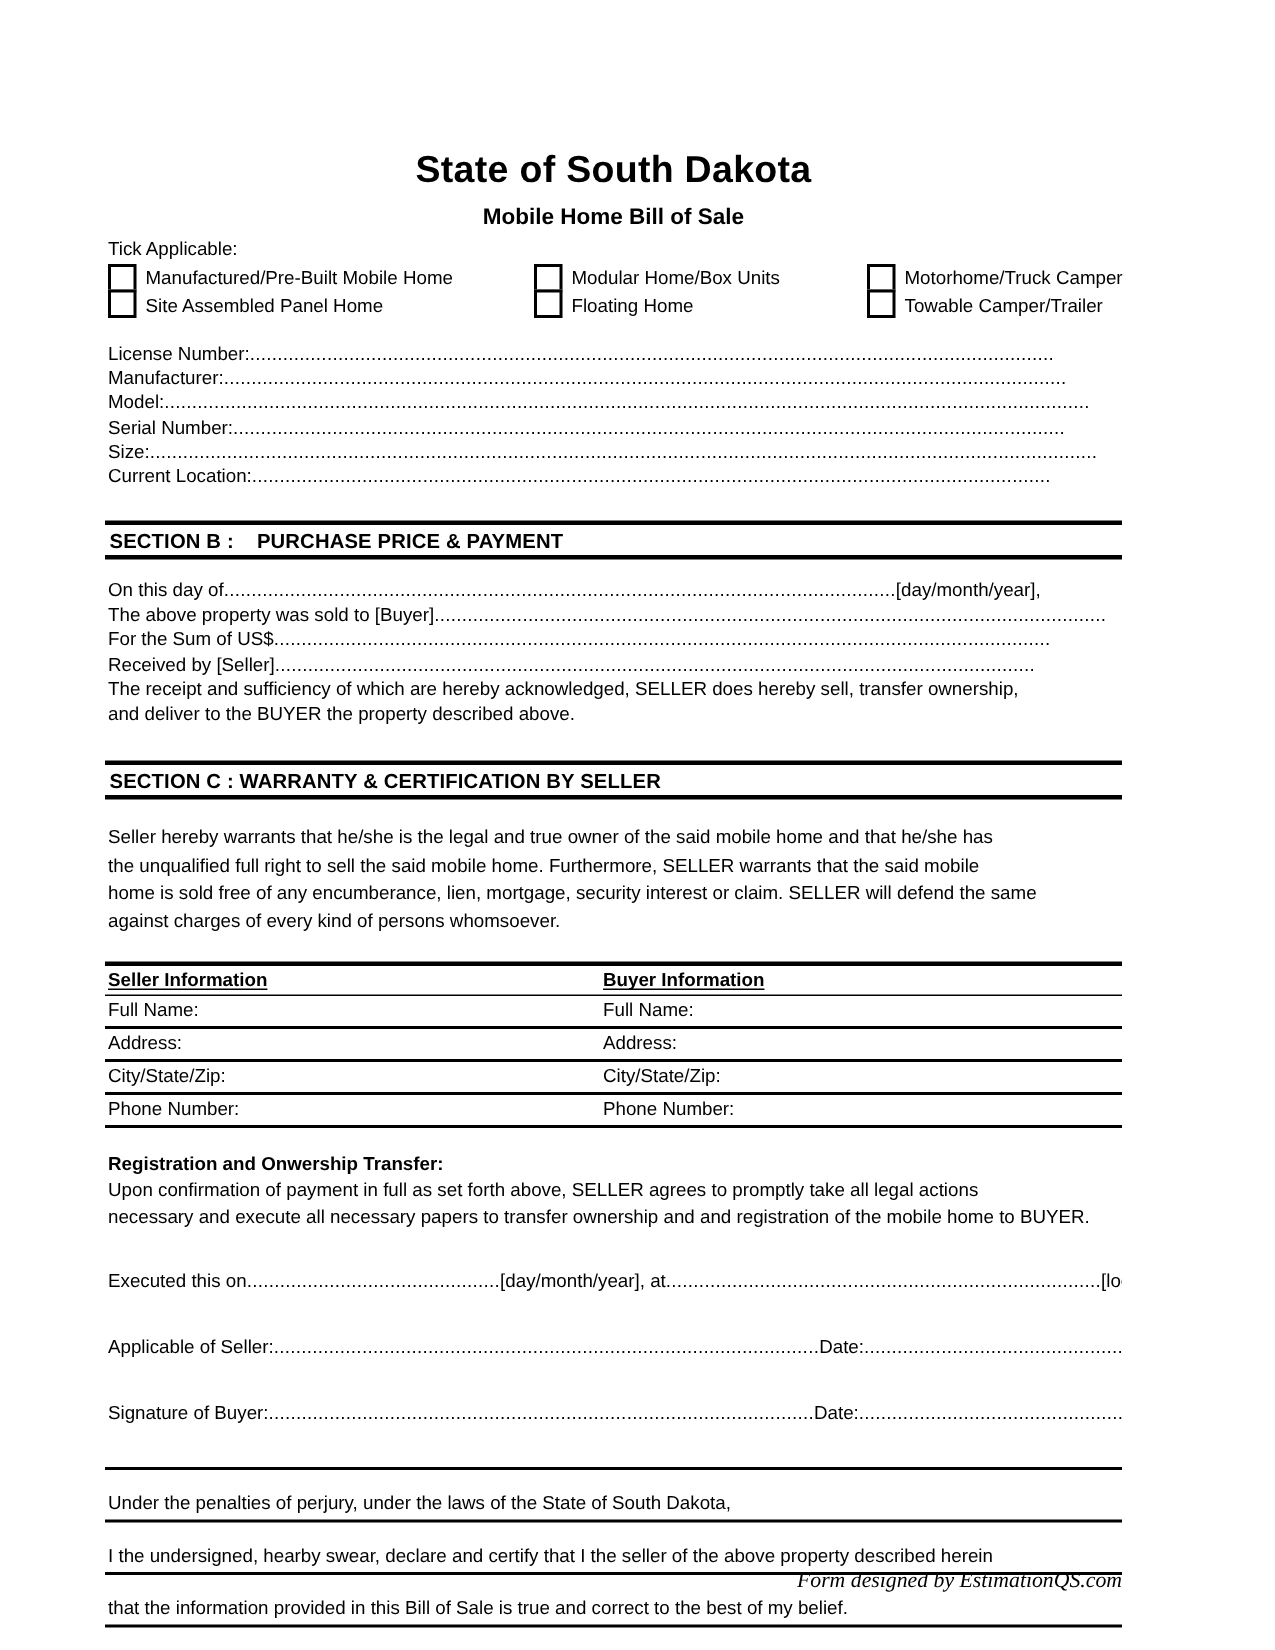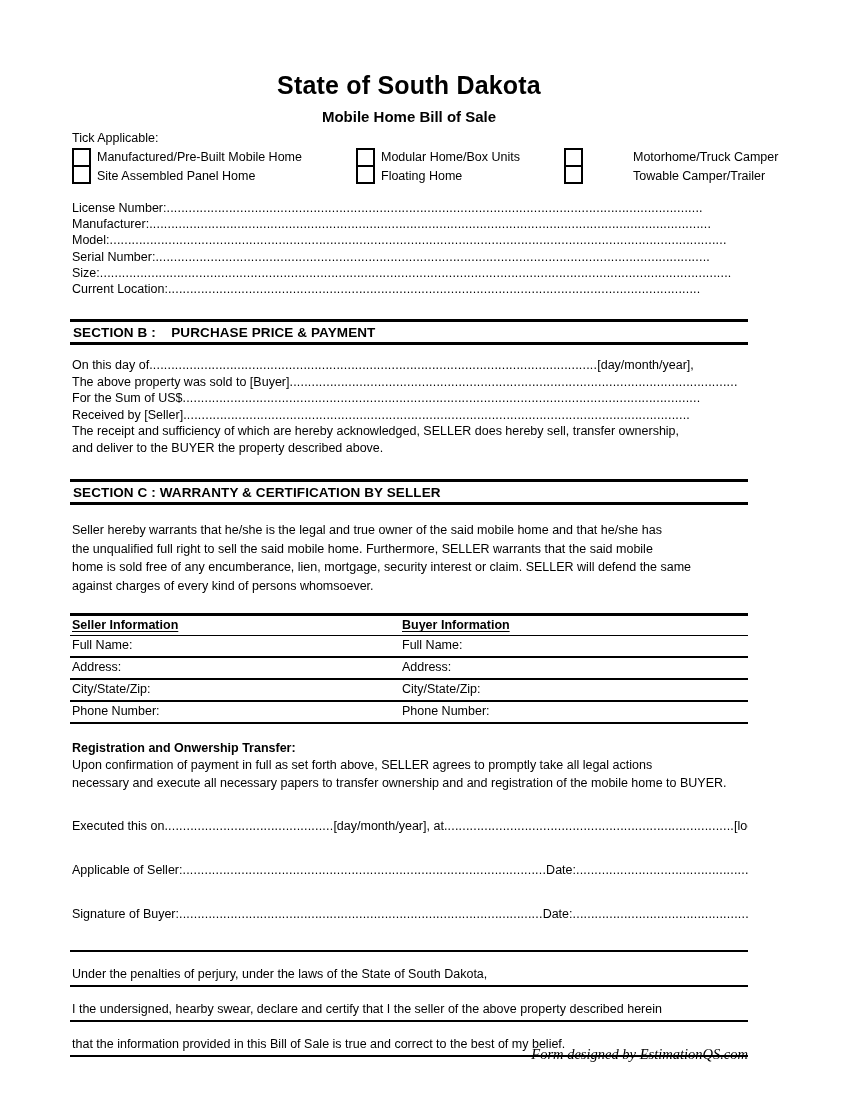--- a/index.html
+++ b/index.html
@@ -23,21 +23,21 @@
     height: 1100px;
   }
   .content {
     position: absolute;
     left: 70px;
     top: 0;
     width: 678px;
   }
 
   
-  .title-block { text-align: center; padding-top: 72px; }
+  .title-block { text-align: center; padding-top: 100px; }
   .doc-title {
     font-size: 25px;
     font-weight: bold;
     letter-spacing: 0.2px;
     line-height: 1.1;
   }
   .doc-subtitle {
     font-size: 15px;
     font-weight: bold;
     margin-top: 9px;
@@ -71,21 +71,21 @@
     position: relative;
     height: 42px;
     margin-top: 3px;
   }
   .cb-group {
     position: absolute;
     top: 0;
   }
   .cb-group.col1 { left: 2px; }
   .cb-group.col2 { left: 286px; }
-  .cb-group.col3 { left: 494px; padding-left: 44px; }
+  .cb-group.col3 { left: 508px; }
   .cb-stack {
     position: absolute;
     left: 0; top: 0;
     width: 19px;
   }
   .cb-box {
     width: 19px;
     height: 19px;
     border: 2.5px solid #000;
     box-sizing: border-box;

